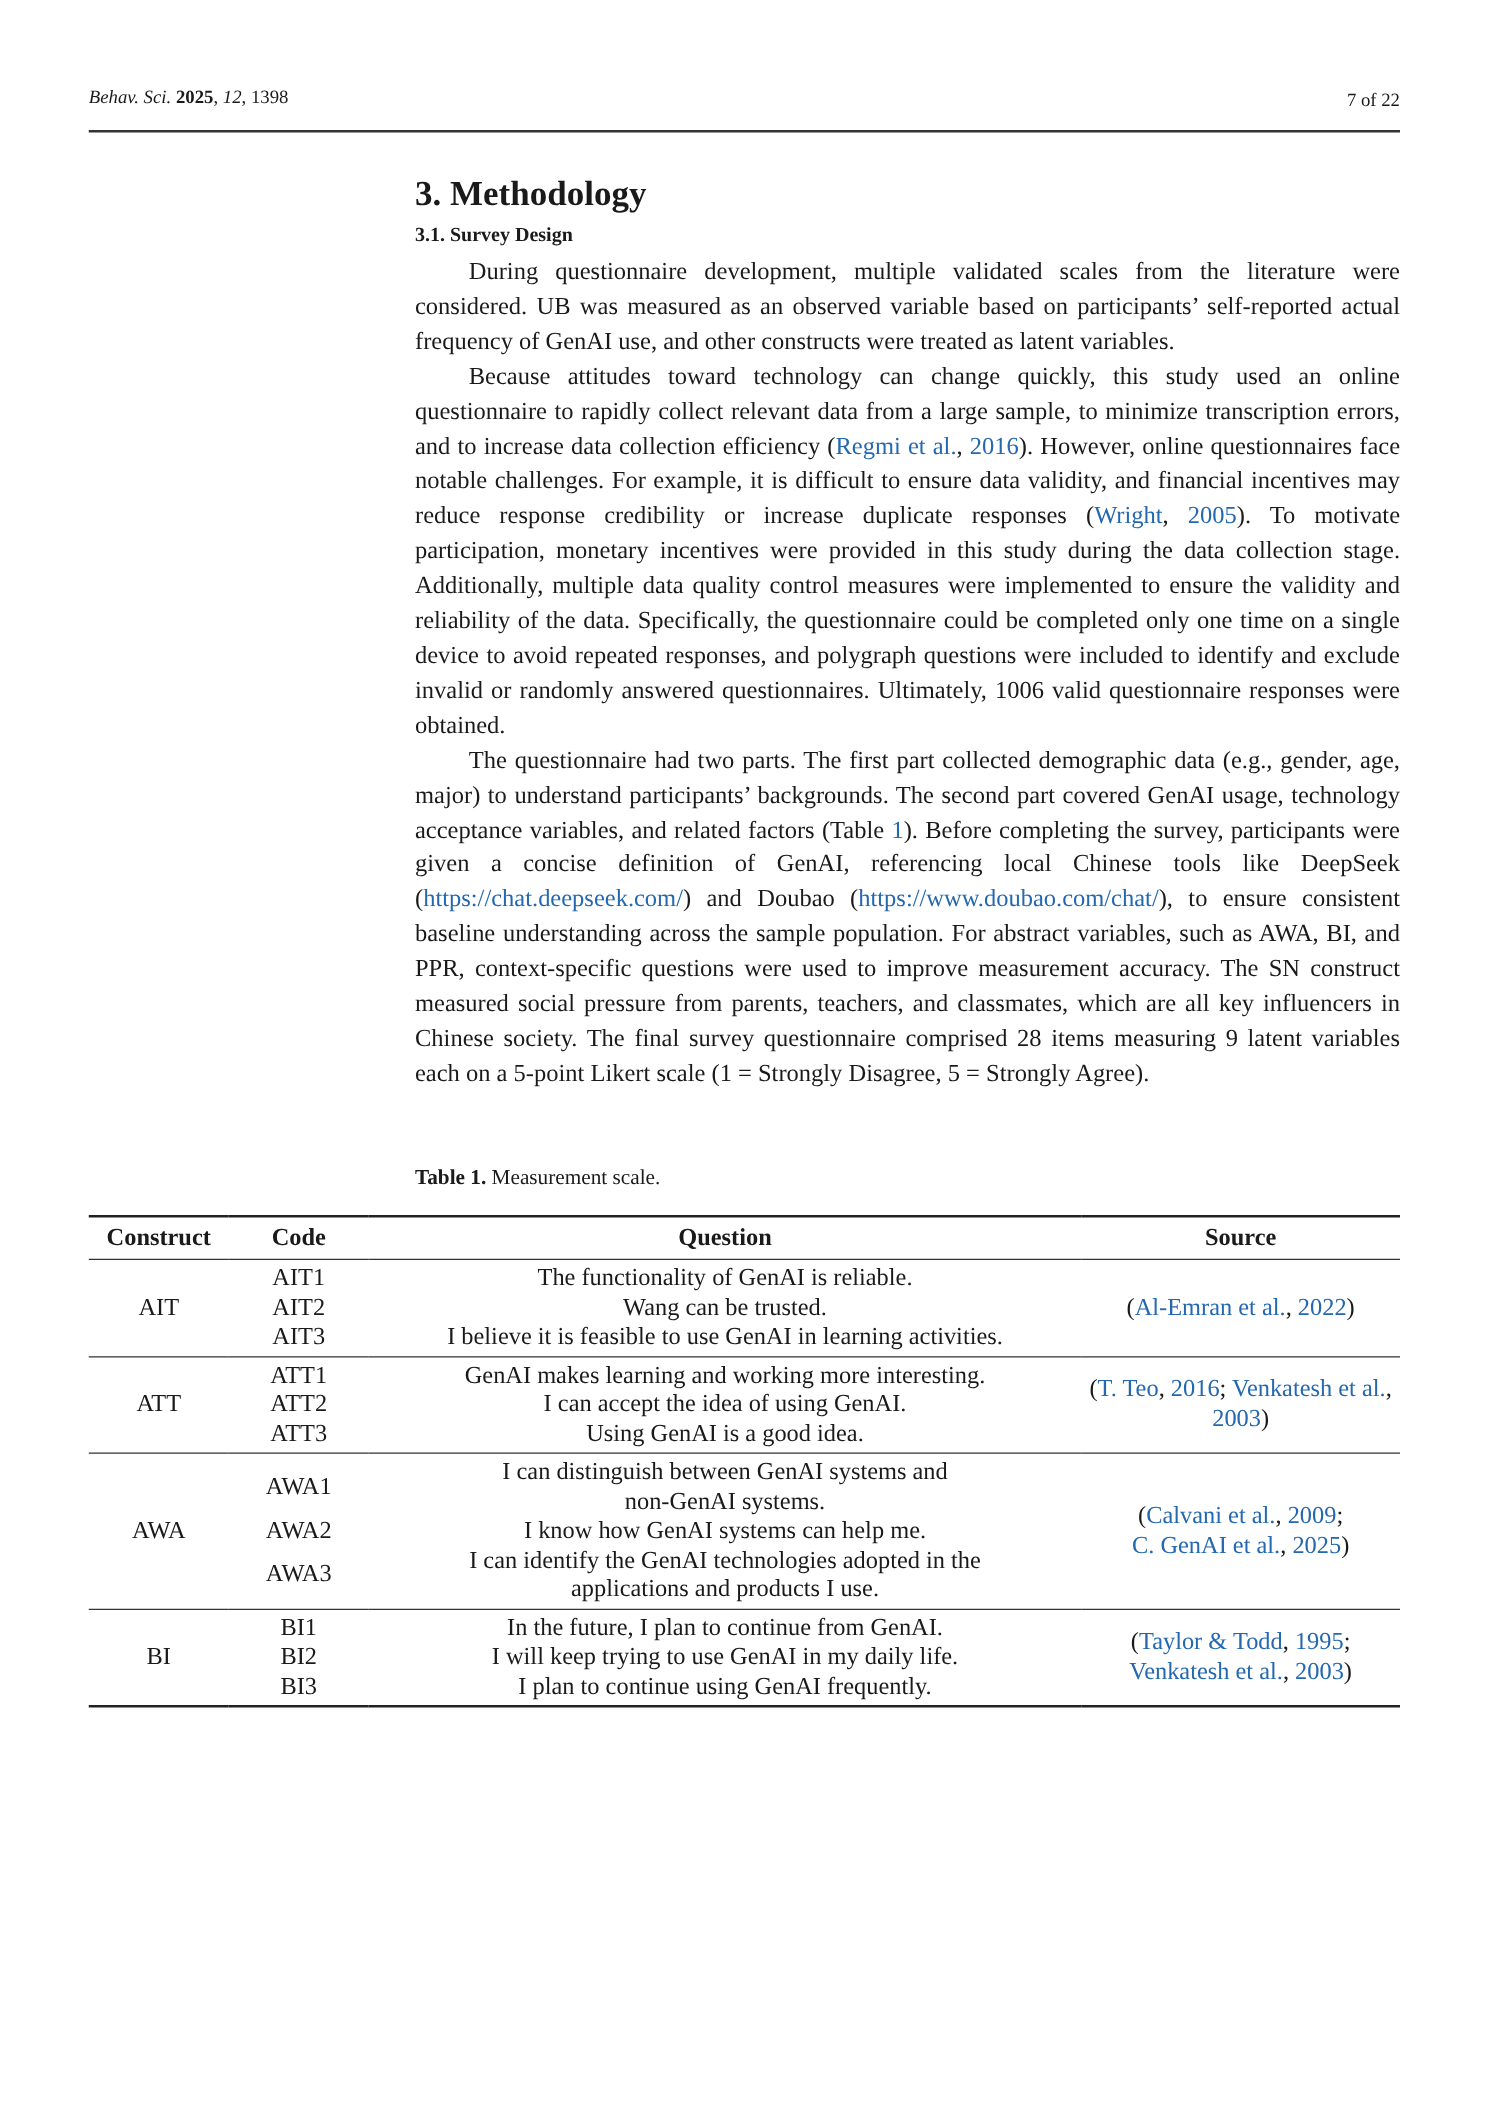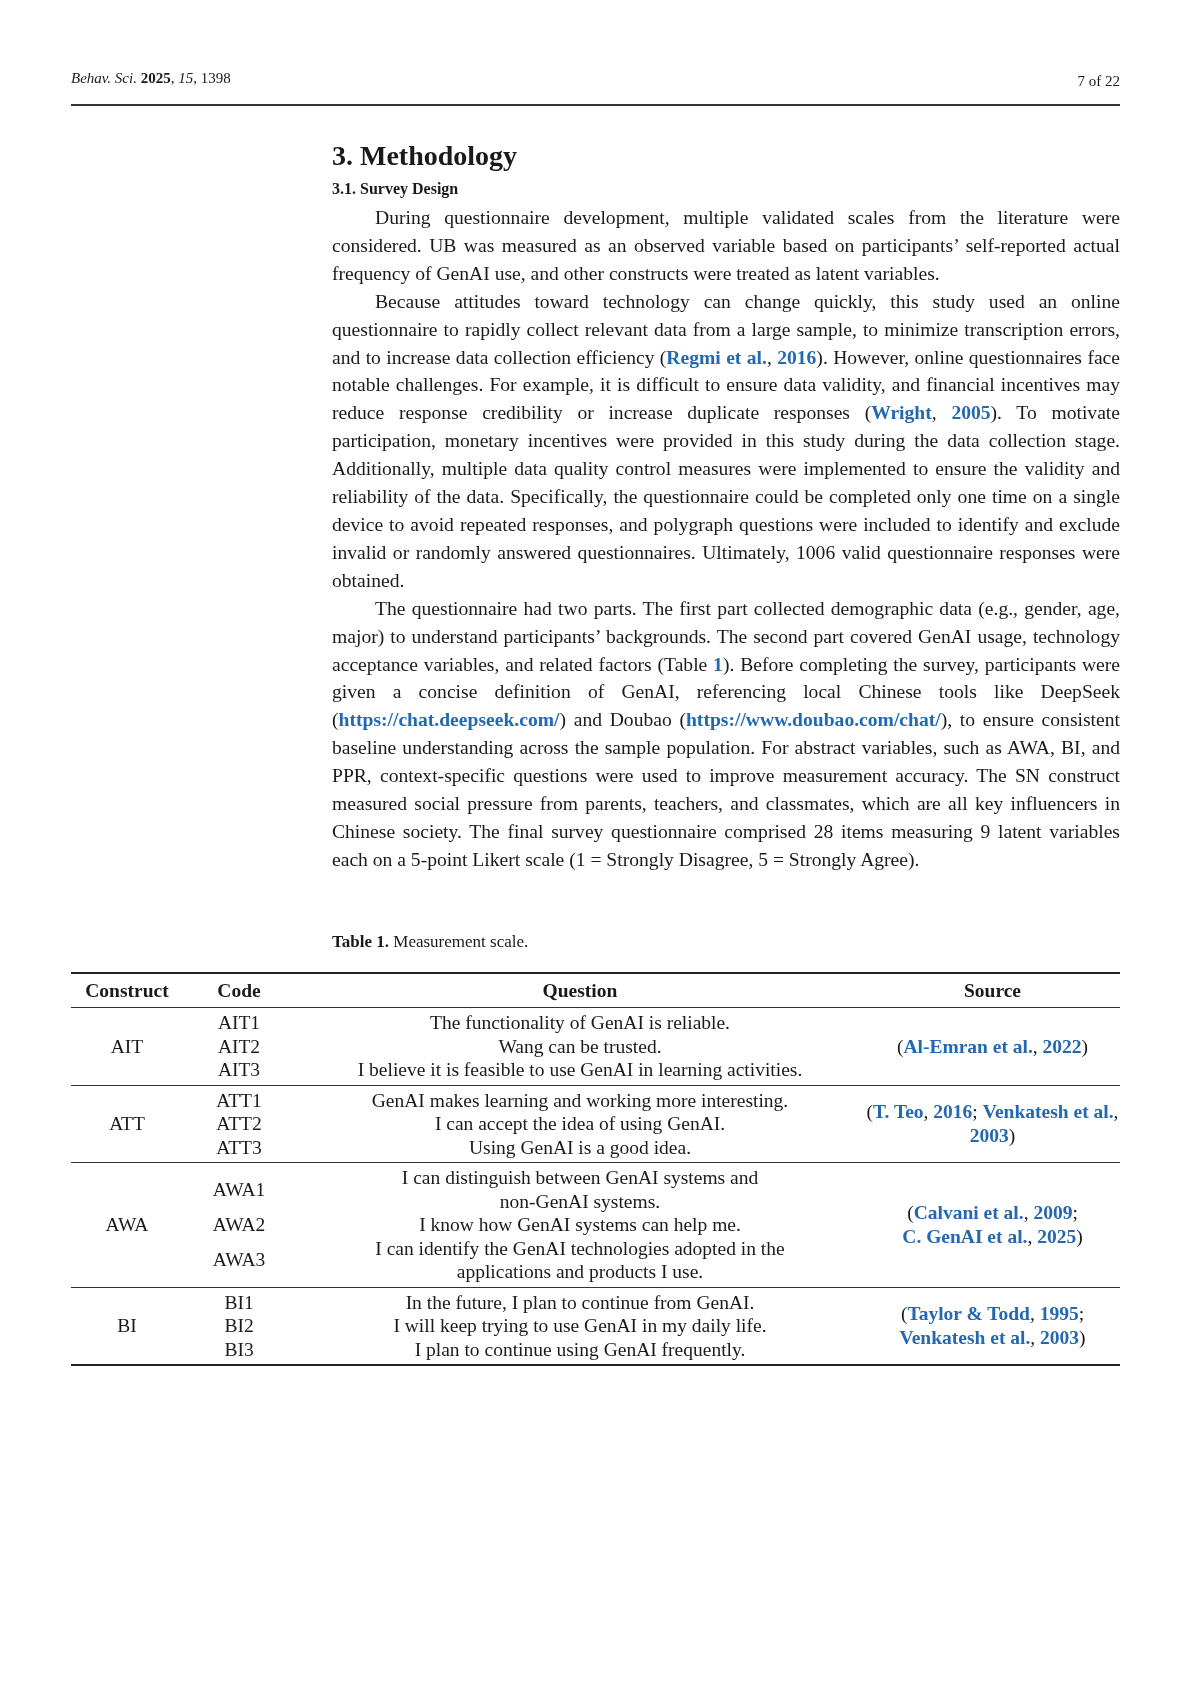--- a/index.html
+++ b/index.html
@@ -9,21 +9,21 @@
             border-bottom: 2px solid #333; }
   .journal { position: absolute; left: 0; top: 2px; font-family: "Liberation Serif", serif; font-size: 15px; }
   .journal i { }
   .page-num { position: absolute; right: 0; top: 5px; font-family: "Liberation Serif", serif; font-size: 15px; }
 
   .content { position: absolute; left: 332px; top: 140px; width: 788px;
              font-family: "Liberation Serif", serif; font-size: 19.6px; line-height: 27.9px; }
   .section-title { font-family: "Liberation Serif", serif; font-weight: bold; font-size: 28px; margin: 0; line-height: 32px; }
   .subsection-title { font-size: 16px; margin: 2px 0 0 0; line-height: 30px; }
   p.par { margin: 0; text-indent: 43px; text-align: justify; }
-  a.cite { color: #2468b0; text-decoration: none; font-weight: bold; }
+  a.cite { color: #2468b0; text-decoration: none; }
 
   .caption { position: absolute; left: 332px; top: 932px; font-family: "Liberation Serif", serif; font-size: 17px; text-align: center; }
   .caption b { font-weight: bold; }
 
   table.mtable { position: absolute; left: 71px; top: 972px; width: 1049px; border-collapse: collapse;
                  font-family: "Liberation Serif", serif; font-size: 19.5px; }
   table.mtable thead tr { border-top: 2px solid #222; border-bottom: 1px solid #333; font-family: Liberation Serif, serif; }
   table.mtable th { font-weight: bold; padding: 4px 0 3px 0; line-height: 26px; }
   table.mtable td { vertical-align: middle; text-align: center; padding: 3px 0; line-height: 23.5px; }
   table.mtable tbody tr.group { border-bottom: 1px solid #333; }
@@ -32,21 +32,21 @@
   .col-code { width: 112px; }
   .col-question { width: 570px; }
   .col-source { width: 255px; }
   .codes div, .questions div { white-space: nowrap; }
   .awa-code { line-height: 35px; }
 </style>
 </head>
 <body>
 
 <div class="header">
-  <div class="journal"><i>Behav. Sci.</i> <b>2025</b>, <i>15</i>, <span>1398</span></div>
+  <div class="journal"><i>Behav. Sci.</i> <b>2025</b>, <i>12</i>, <span>1398</span></div>
   <div class="page-num">7 of 22</div>
 </div>
 
 <div class="content">
   <h2 class="section-title">3. Methodology</h2>
   <h3 class="subsection-title">3.1. Survey Design</h3>
   <p class="par">During questionnaire development, multiple validated scales from the literature were considered. UB was measured as an observed variable based on participants’ self-reported actual frequency of GenAI use, and other constructs were treated as latent variables.</p>
   <p class="par"><span>Because attitudes toward technology can change quickly, this study used an online questionnaire to rapidly collect relevant data from a large sample, to minimize transcription errors, and to increase data collection efficiency (</span><a class="cite"><span>Regmi et al.</span></a><span>, </span><a class="cite">2016</a><span>). However, online questionnaires face notable challenges. For example, it is difficult to ensure data validity, and financial incentives may reduce response credibility or increase duplicate responses (</span><a class="cite">Wright</a><span>, </span><a class="cite">2005</a><span>). To motivate participation, monetary incentives were provided in this study during the data collection stage. Additionally, multiple data quality control measures were implemented to ensure the validity and reliability of the data. Specifically, the questionnaire could be completed only one time on a single device to avoid repeated responses, and polygraph questions were included to identify and exclude invalid or randomly answered questionnaires. Ultimately, 1006 valid questionnaire responses were obtained.</span></p>
   <p class="par"><span>The questionnaire had two parts. The first part collected demographic data (e.g., gender, age, major) to understand participants’ backgrounds. The second part covered GenAI usage, technology acceptance variables, and related factors (Table </span><a class="cite">1</a><span>). Before completing the survey, participants were given a concise definition of GenAI, referencing local Chinese tools like DeepSeek (</span><a class="cite">https://chat.deepseek.com/</a><span>) and Doubao (</span><a class="cite">https://www.doubao.com/chat/</a><span>), to ensure consistent baseline understanding across the sample population. For abstract variables, such as AWA, BI, and PPR, context-specific questions were used to improve measurement accuracy. The SN construct measured social pressure from parents, teachers, and classmates, which are all key influencers in Chinese society. The final survey questionnaire comprised 28 items measuring 9 latent variables each on a 5-point Likert scale (1 = Strongly Disagree, 5 = Strongly Agree).</span></p>
 </div>

